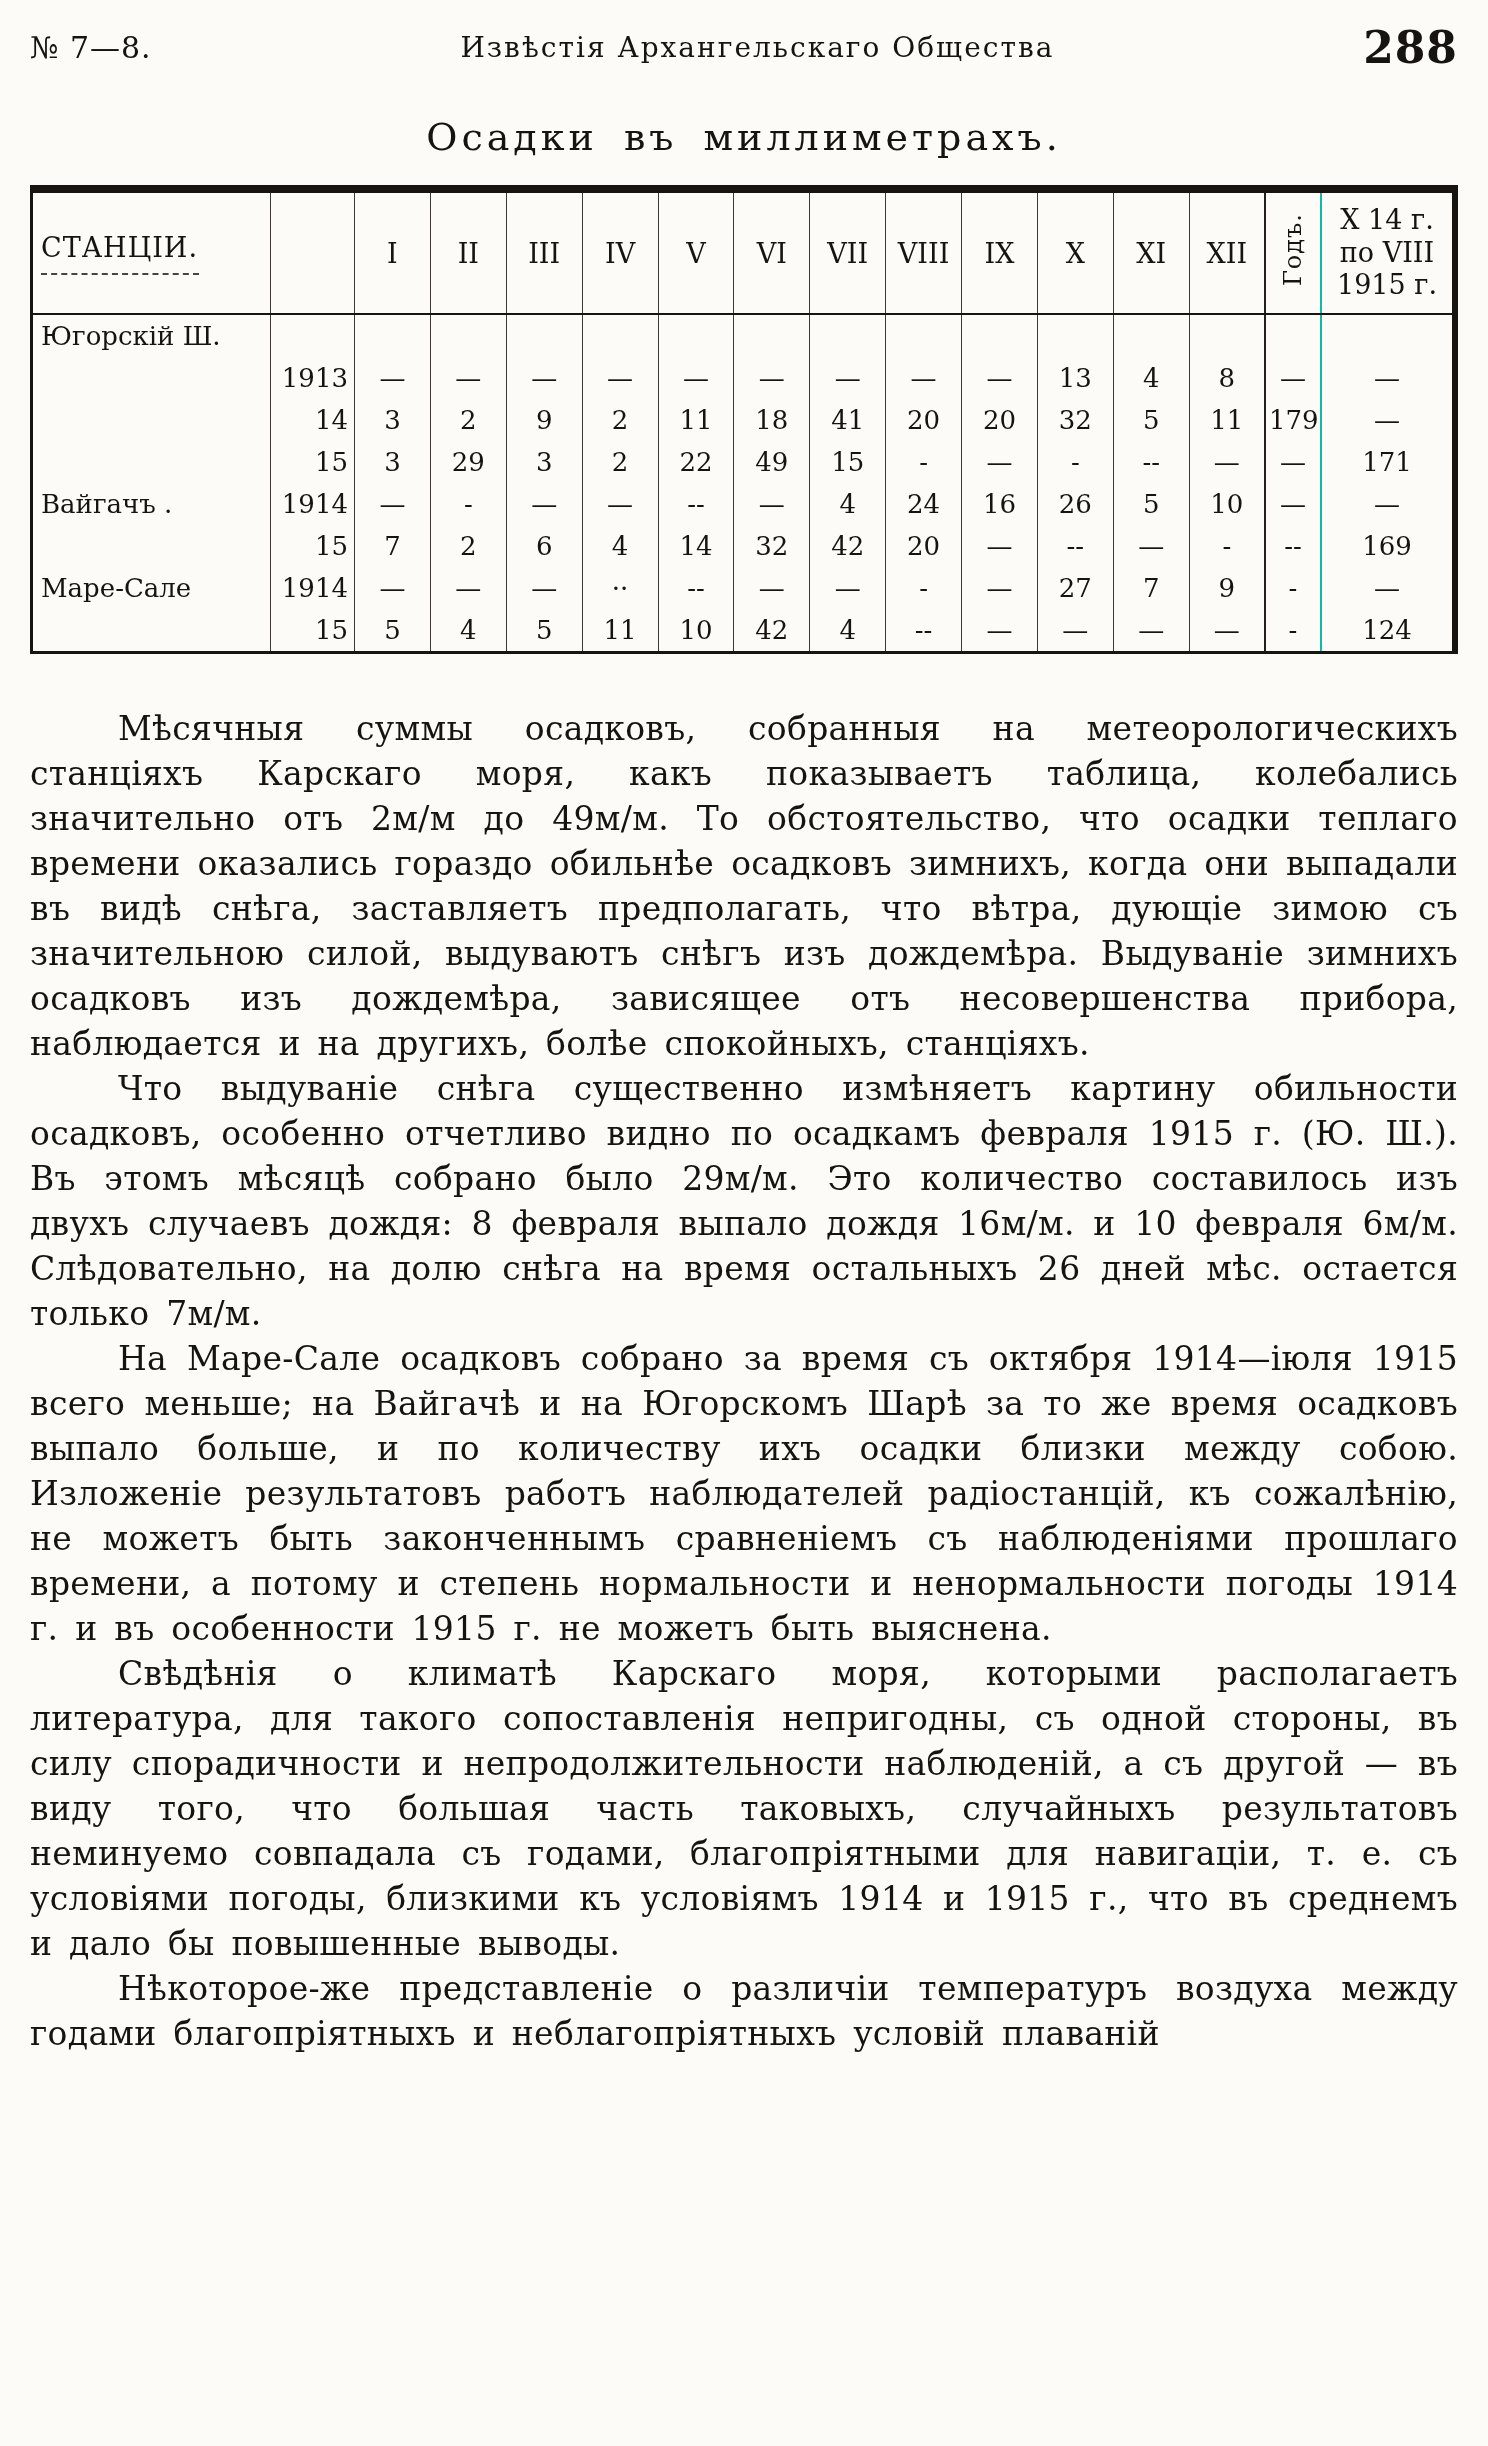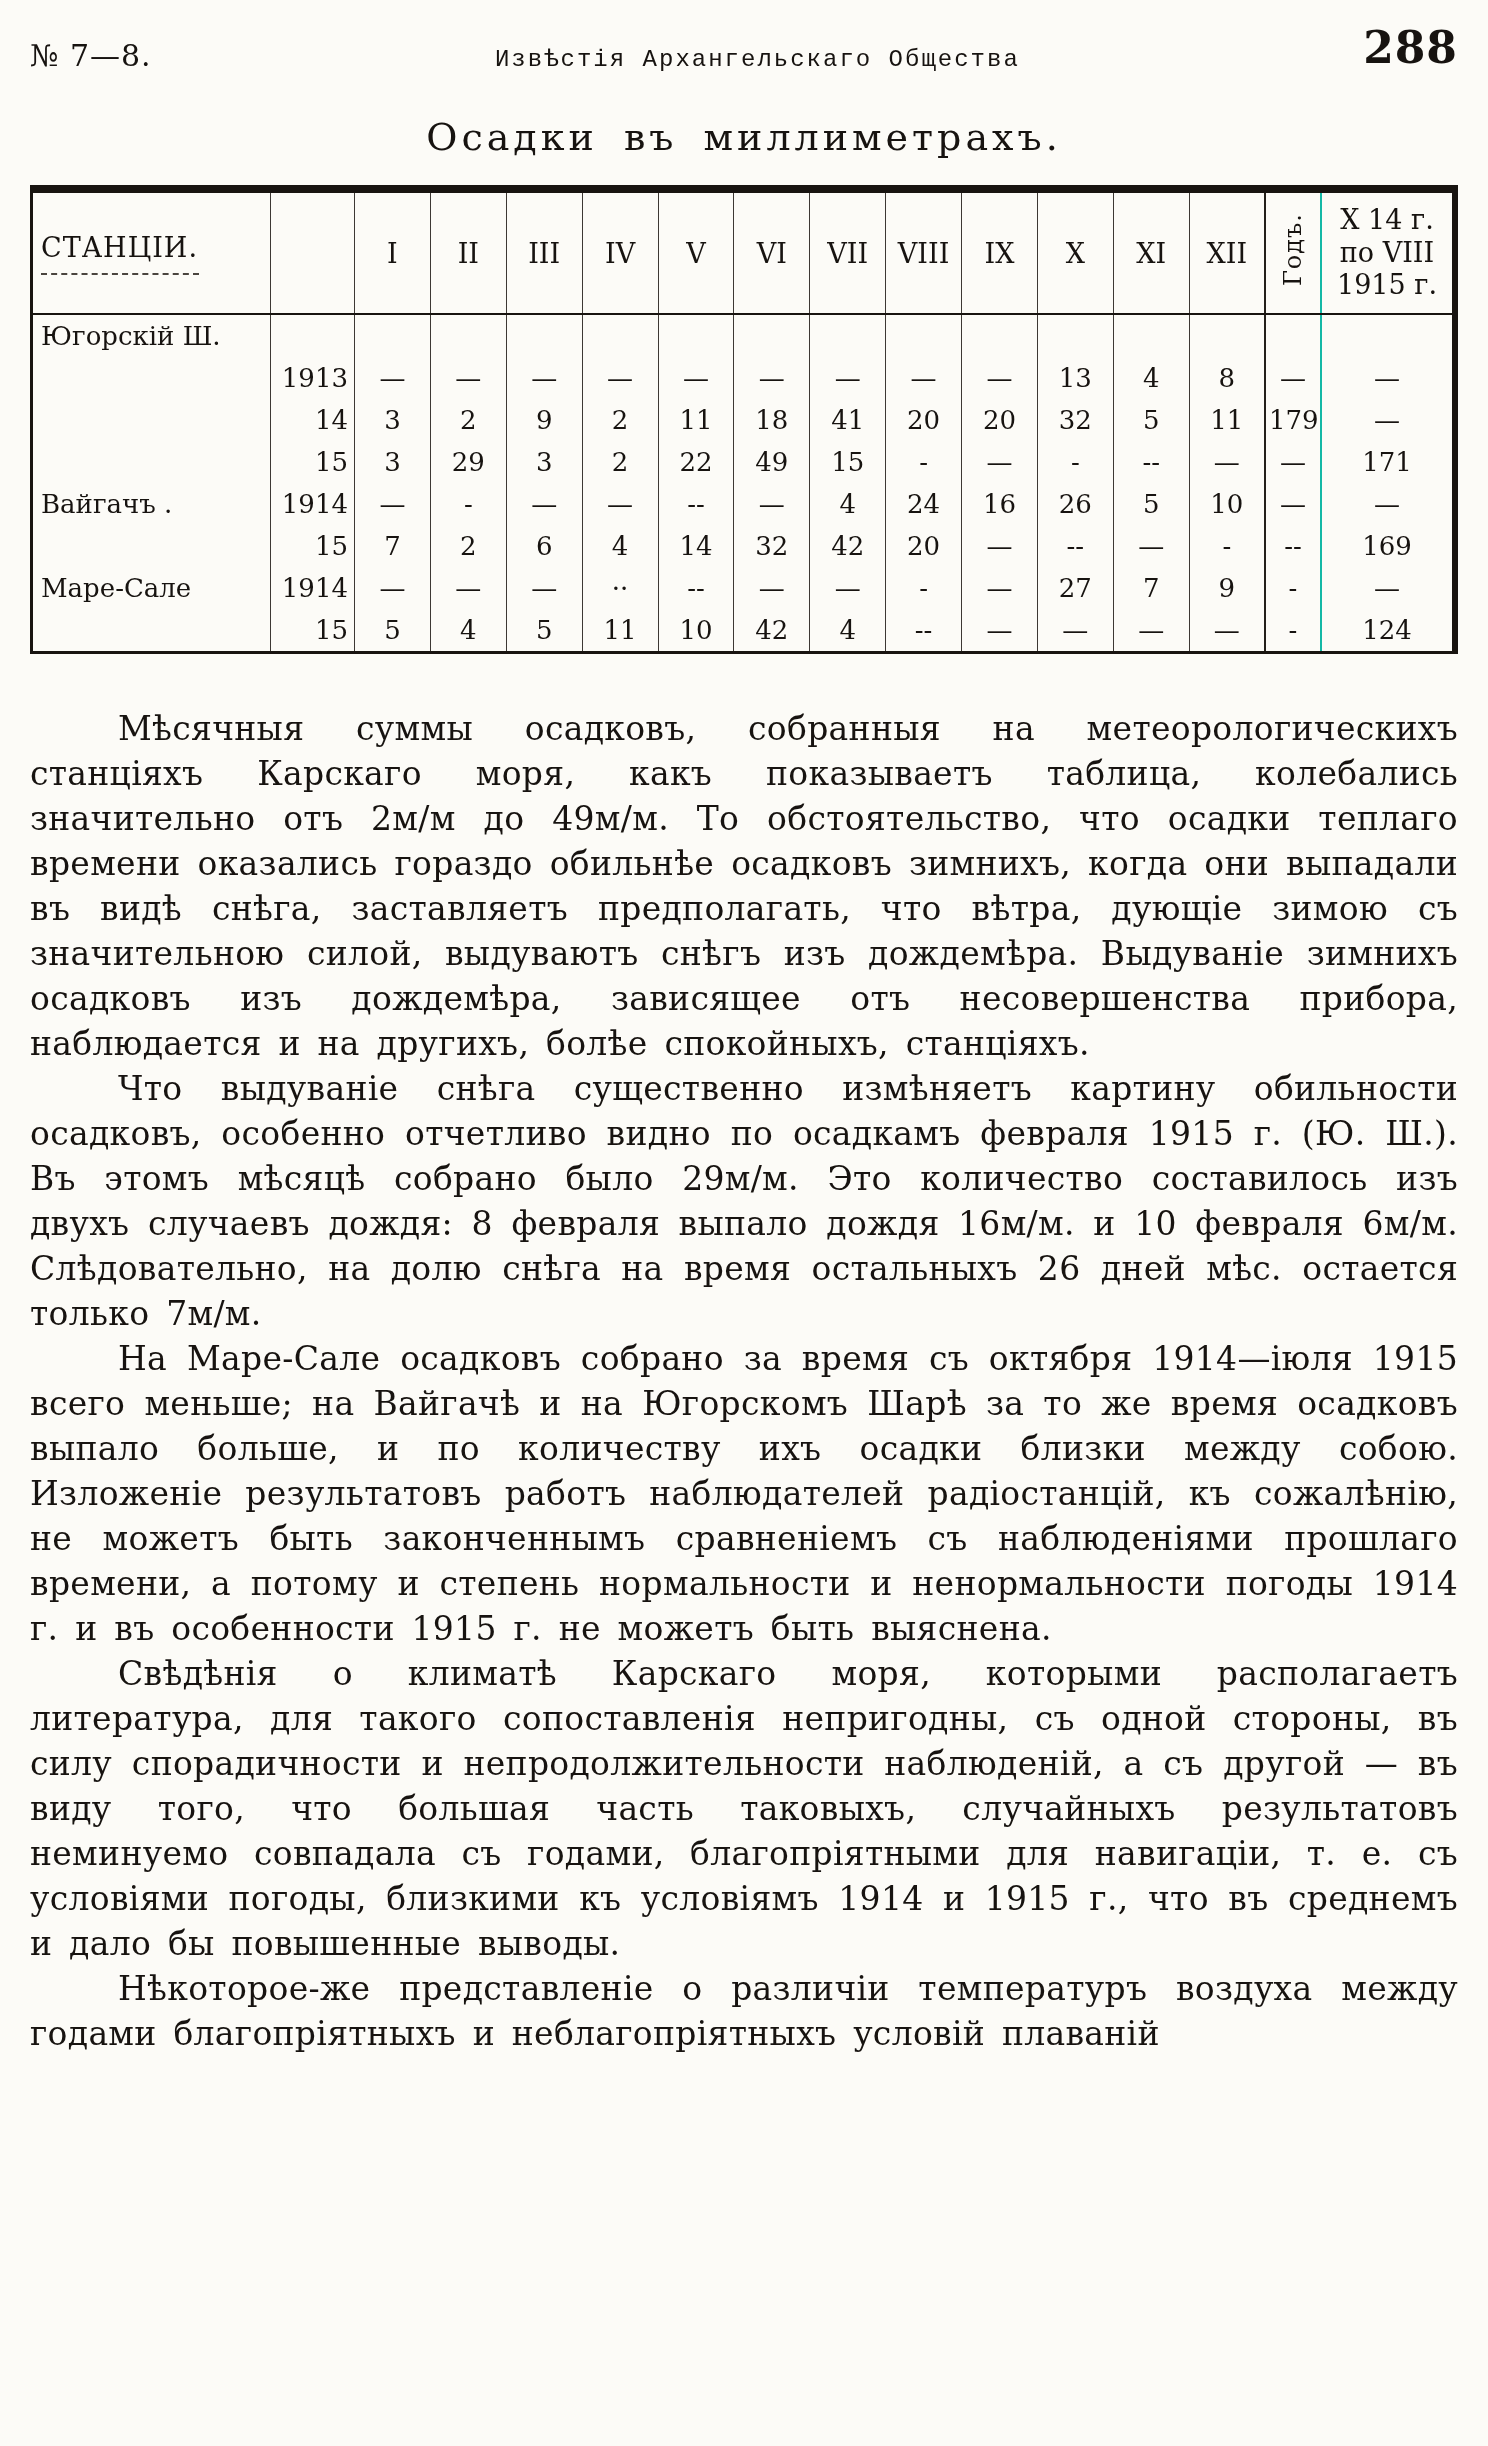--- a/index.html
+++ b/index.html
@@ -9,24 +9,24 @@
     margin:0 auto;
     background:#fcfbf7;
     color:#171310;
     font-family:"DejaVu Serif", "Liberation Serif", serif;
     box-sizing:border-box;
     padding:22px 30px 0 30px;
     overflow:hidden;
   }
   
   .running-head {
-    display:flex; justify-content:space-between; align-items:flex-end;
+    display:flex; justify-content:space-between; align-items:center;
     font-size:30px; letter-spacing:1px;
   }
-  .running-head .journal { font-size:24px; letter-spacing:2px;font-family:Liberation Mono, monospace; }
+  .running-head .journal { font-size:28px; letter-spacing:2px; }
   .running-head .pagenum { font-size:44px; font-weight:bold; }
 
   
   .body-text {
     margin:0;
     font-size:33px;
     line-height:45px;
     text-align:justify;
     text-indent:88px;
     word-spacing:6px;

